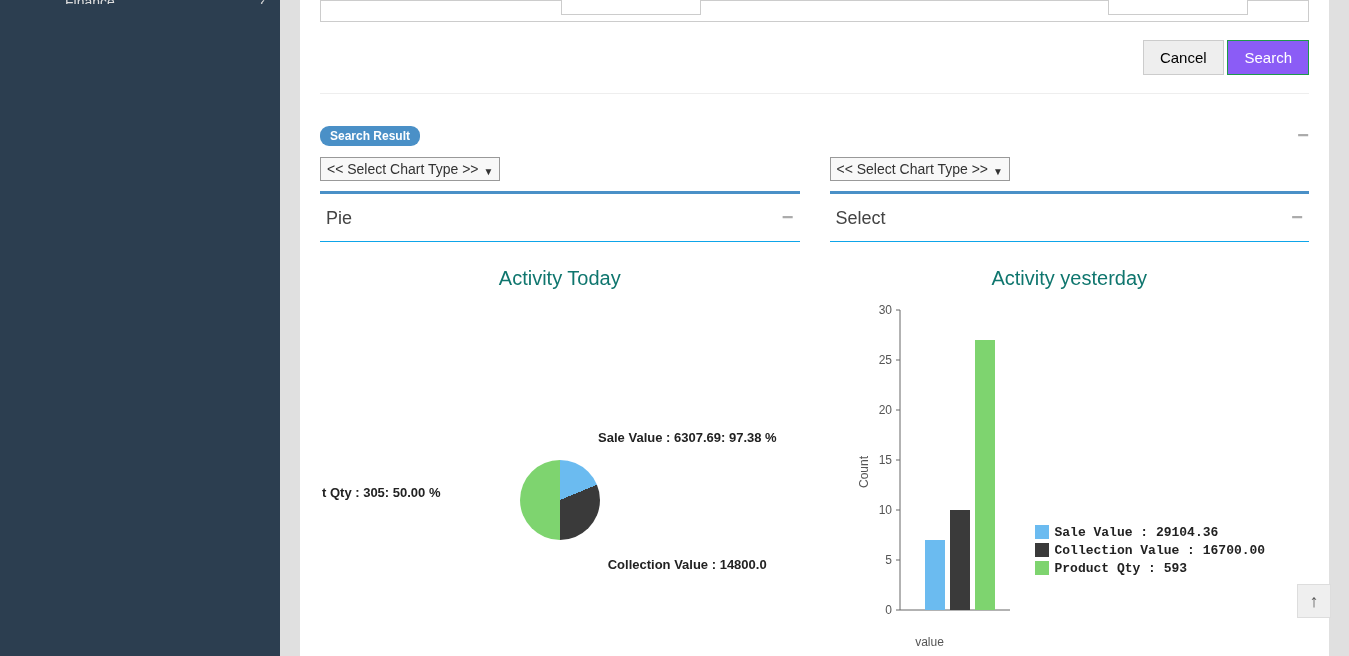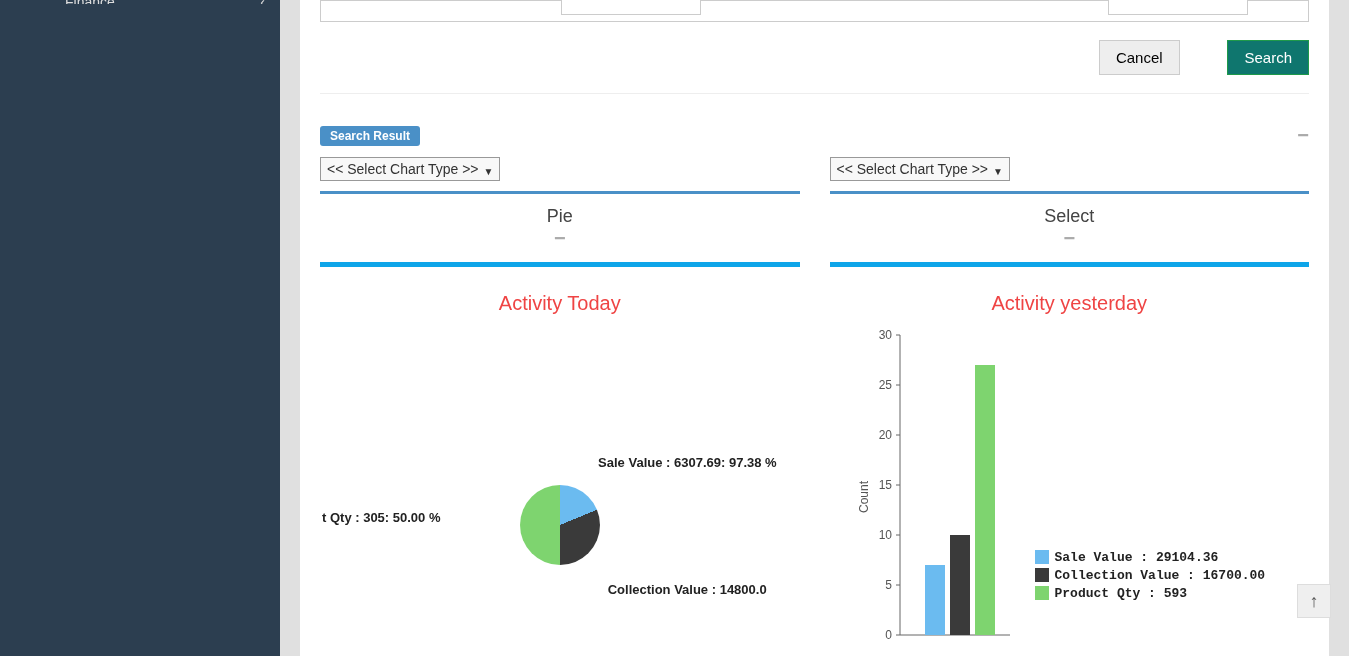--- a/index.html
+++ b/index.html
@@ -50,65 +50,64 @@
   .btn-row { text-align:right; padding: 8px 0 18px; border-bottom:1px solid #eee;}
   .btn {
     display:inline-block;
     padding:8px 16px;
     border-radius:0;
     border:1px solid #ccc;
     background:#eee;
     cursor:pointer;
     font-size:15px;
   }
-  .btn-primary { background:#0f766e; color:#fff; border-color:#1e9a4a;margin-left:44px; }
+  .btn-primary { background:#8b5cf6; color:#fff; border-color:#1e9a4a; }
   .section-head {
     display:flex;
     justify-content:space-between;
     align-items:center;
     margin: 30px 0 10px;
   }
   .tag {
     background:#4a90c7;
     color:#fff;
     font-weight:bold;
     font-size:12px;
     padding:3px 10px;
-    border-radius:3px;
+    border-radius:9px;
   }
   .collapse-icon { color:#aaa; font-weight:bold; font-size:20px; cursor:pointer; }
   .charts { display:flex; gap:30px; }
   .chart-pane { flex:1; }
   .select {
     border:1px solid #999;
     background:#f8f8f8;
     padding:3px 6px;
     font-size:14px;
     display:inline-flex;
     align-items:flex-end;
   }
   .select .caret { margin-left:5px; font-size:10px;}
   .card {
     margin-top:10px;
     border-top:3px solid #4a90c7;
   }
   .card-head {
     display:flex;
     justify-content:space-between;
-    align-items:center;
+    align-items:flex-end;
     padding:12px 6px;
-    border-bottom:5px solid #0ea5e9;
+    border-bottom:1px solid #0ea5e9;
     font-size:18px;
     color:#444;
-    flex-direction:column;
   }
   .chart-title {
     text-align:center;
     font-size:20px;
-    color:#ef4444;
+    color:#0f766e;
     margin:25px 0 10px;
   }
   .pie-area {
     position:relative;
     height:320px;
   }
   .pie {
     position:absolute;
     left:50%;
     top:160px;

